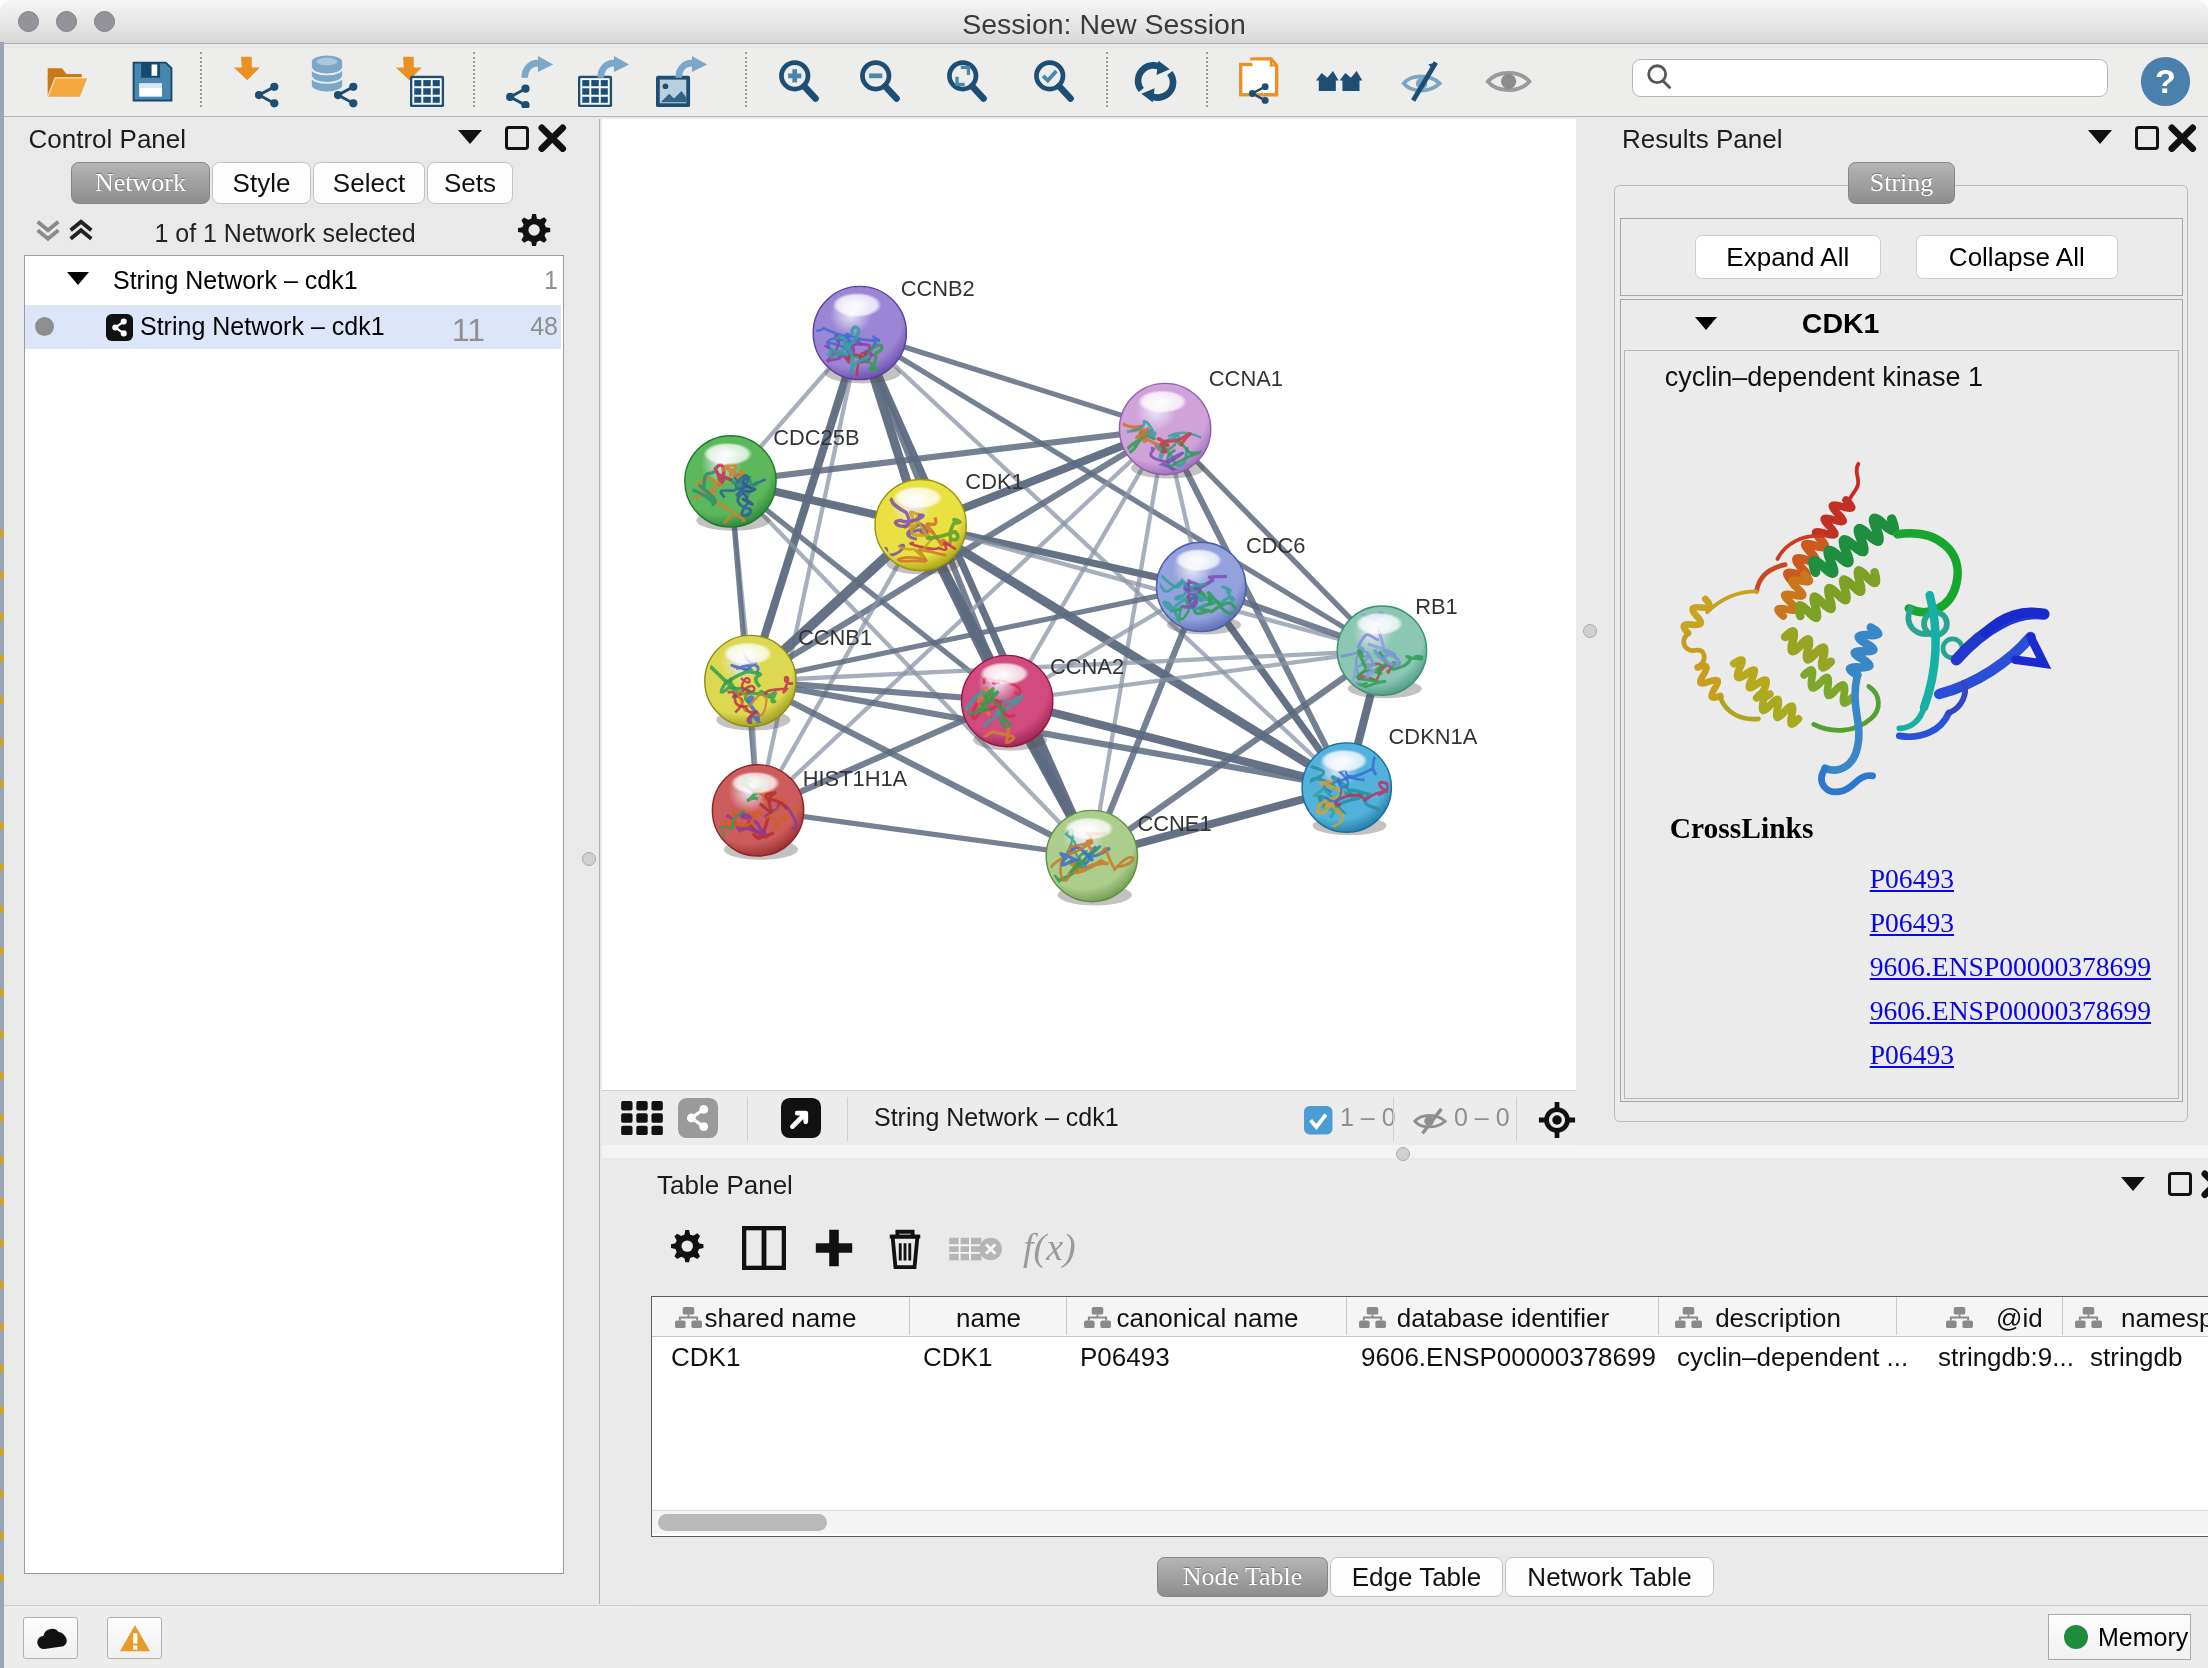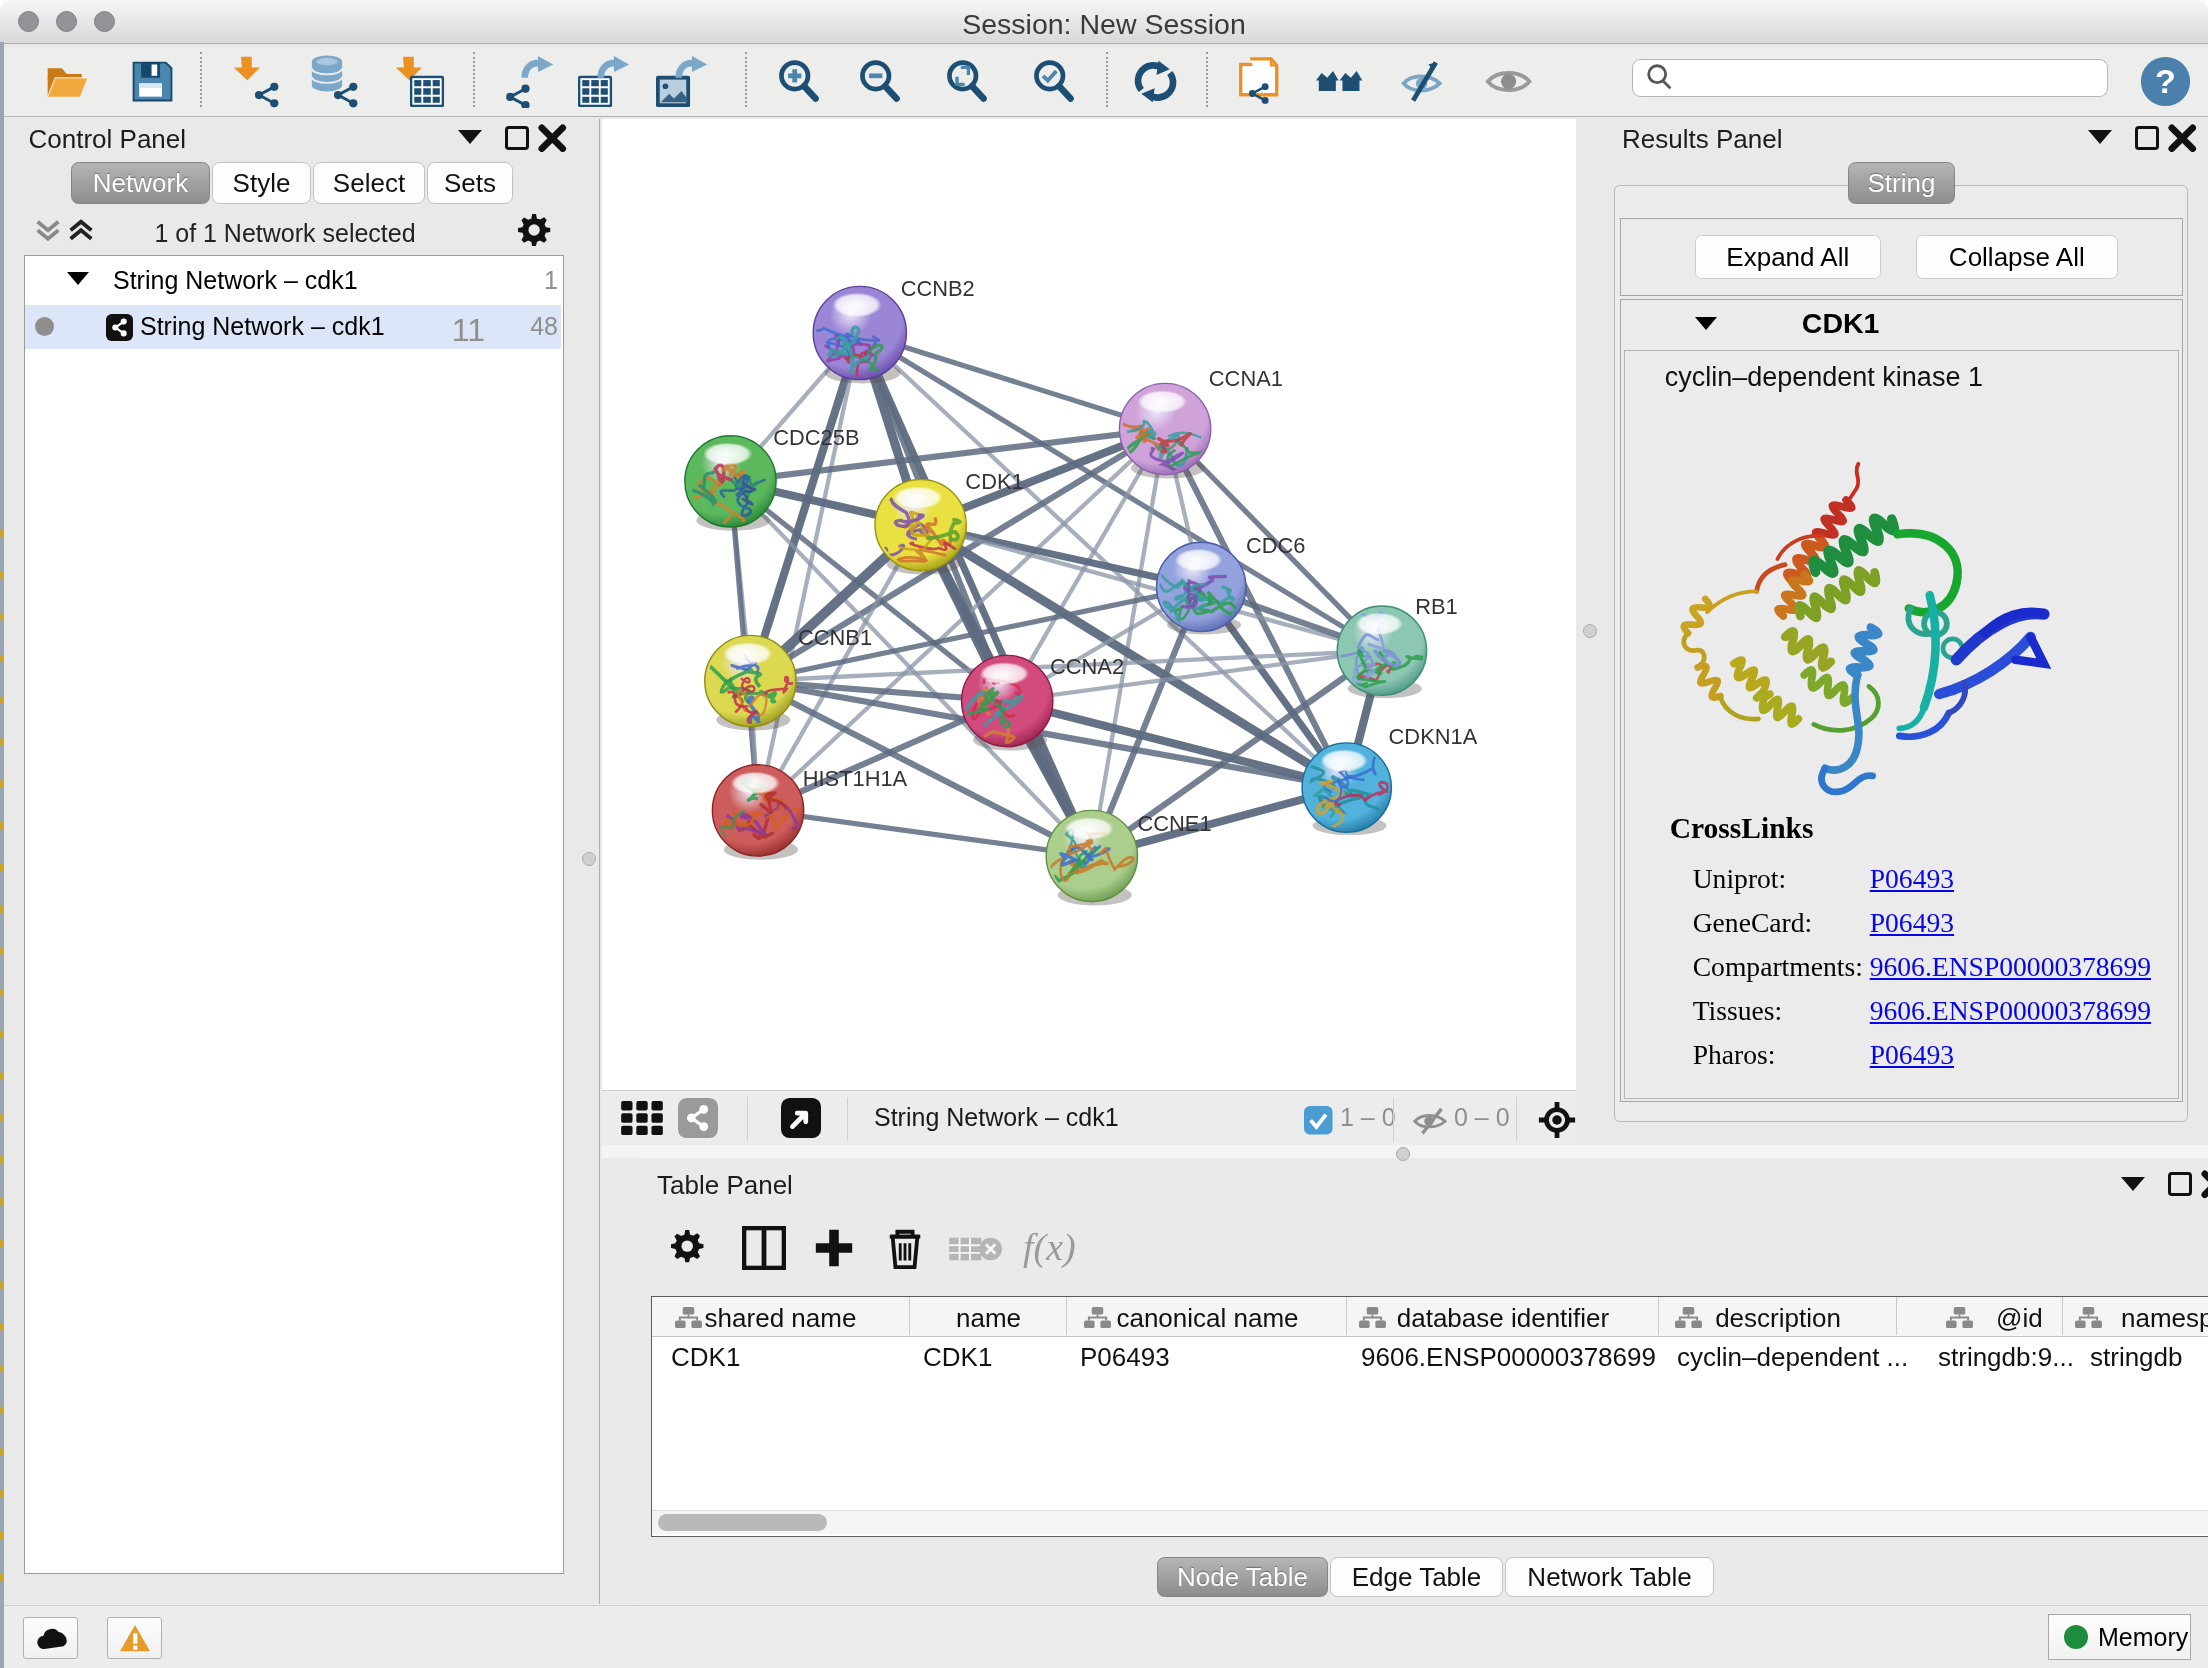--- a/index.html
+++ b/index.html
@@ -12,21 +12,21 @@
 #toolbar{left:0;top:48px;width:2208px;height:69px;background:#ededec;border-bottom:1.9px solid #b2b2b2;}
 .sep{top:3.8px;height:55px;border-left:2.9px dotted #9a9a9a;width:0;}
 .ticon{top:6.7px;}
 #searchbox{left:1632px;top:10.5px;width:476px;height:38px;background:#fff;border:1.9px solid #b5b5b5;border-radius:8.6px;}
 .panelhead{font-size:26px;color:#1c1c1c;}
 .ph-tri{width:0;height:0;border-left:12.4px solid transparent;border-right:12.4px solid transparent;border-top:14.3px solid #111;}
 .ph-sq{width:24px;height:24px;border:3.8px solid #111;border-radius:3.8px;}
 .tab{position:absolute;height:42px;border:1px solid #c2c2c2;background:#fdfdfd;color:#111;
   font-size:26px;text-align:center;line-height:40px;border-radius:7.6px;z-index:5;}
 .tab.sel{background:linear-gradient(#b5b5b5,#8d8d8d);color:#fff;border-color:#848484;
-  text-shadow:0 -1px 1px rgba(0,0,0,0.35);}
+  text-shadow:0 -1px 1px rgba(0,0,0,0.35);font-family:Liberation Serif, serif;}
 #ctrl{left:0;top:119px;width:600px;height:1485px;background:#e9e9e9;border-right:1.9px solid #b0b0b0;}
 #ctree{left:24px;top:136px;width:540px;height:1319px;background:#fff;border:1.9px solid #9b9b9b;}
 .trirow{width:0;height:0;border-left:11.4px solid transparent;border-right:11.4px solid transparent;border-top:13.3px solid #000;}
 .graynum{color:#8f8f8f;}
 #netview{left:602px;top:119px;width:974px;height:971px;background:#fff;}
 #viewbar{left:602px;top:1090px;width:974px;height:55px;background:#ececec;border-top:1.9px solid #cfcfcf;}
 #results{left:1578px;top:119px;width:631px;height:1040px;background:#e9e9e9;}
 #tablepanel{left:635px;top:1158px;width:1606px;height:445px;background:#eaeaea;}
 #statusbar{left:0;top:1605px;width:2208px;height:63px;background:#ececec;border-top:1.9px solid #cdcdcd;}
 .sbtn{position:absolute;width:55px;height:42px;background:linear-gradient(#fdfdfd,#f0f0f0);
@@ -738,22 +738,20 @@
               <path d="M196 266 C188 300 202 316 196 342 C192 362 176 370 162 364" fill="none" stroke="#3a87c8" stroke-width="8" stroke-linecap="round"></path>
               <path d="M162 364 c-10 16 2 28 18 24 c14 -4 16 -18 32 -16" fill="none" stroke="#2f77cc" stroke-width="7" stroke-linecap="round"></path>
               <path d="M300 250 C330 216 364 198 392 202" fill="none" stroke="#2238cc" stroke-width="12" stroke-linecap="round"></path>
               <path d="M392 202 C372 196 348 204 330 222" fill="none" stroke="#1a2acc" stroke-width="10" stroke-linecap="round"></path>
               <path d="M282 286 C320 276 356 252 378 226" fill="none" stroke="#2a4ed8" stroke-width="11" stroke-linecap="round"></path>
               <path d="M378 226 l14 28 -30 -4" fill="none" stroke="#1a2acc" stroke-width="9" stroke-linecap="round"></path>
               <path d="M240 330 c24 4 44 -6 52 -24" fill="none" stroke="#2a52d8" stroke-width="7" stroke-linecap="round"></path>
               <path d="M292 306 c14 -6 20 -20 16 -32" fill="none" stroke="#3346c0" stroke-width="6" stroke-linecap="round"></path>
             </svg></div>
           <div class="abs serif" style="left:45px;top:461px;font-size:29.5px;font-weight:bold;color:#000">CrossLinks</div>
-          <div class="abs serif" style="left:68px;top:506px;font-size:27.6px;color:#000;line-height:44px">
-            Uniprot:<br>GeneCard:<br>Compartments:<br>Tissues:<br>Pharos:</div>
           <div class="abs serif" style="left:245px;top:506px;font-size:27.6px;line-height:44px">
             <a class="xl">P06493</a><br><a class="xl">P06493</a><br><a class="xl">9606.ENSP00000378699</a><br><a class="xl">9606.ENSP00000378699</a><br><a class="xl">P06493</a></div>
         </div>
       </div>
     </div>
   </div>
 <div class="abs" style="left:602px;top:1145px;width:1606px;height:13.3px;background:#f4f4f4"></div>
 <div class="abs" id="tablepanel">
     <div class="abs panelhead" style="left:22px;top:12.4px">Table Panel</div>
     <div class="abs ph-tri" style="left:1486px;top:19px"></div>

